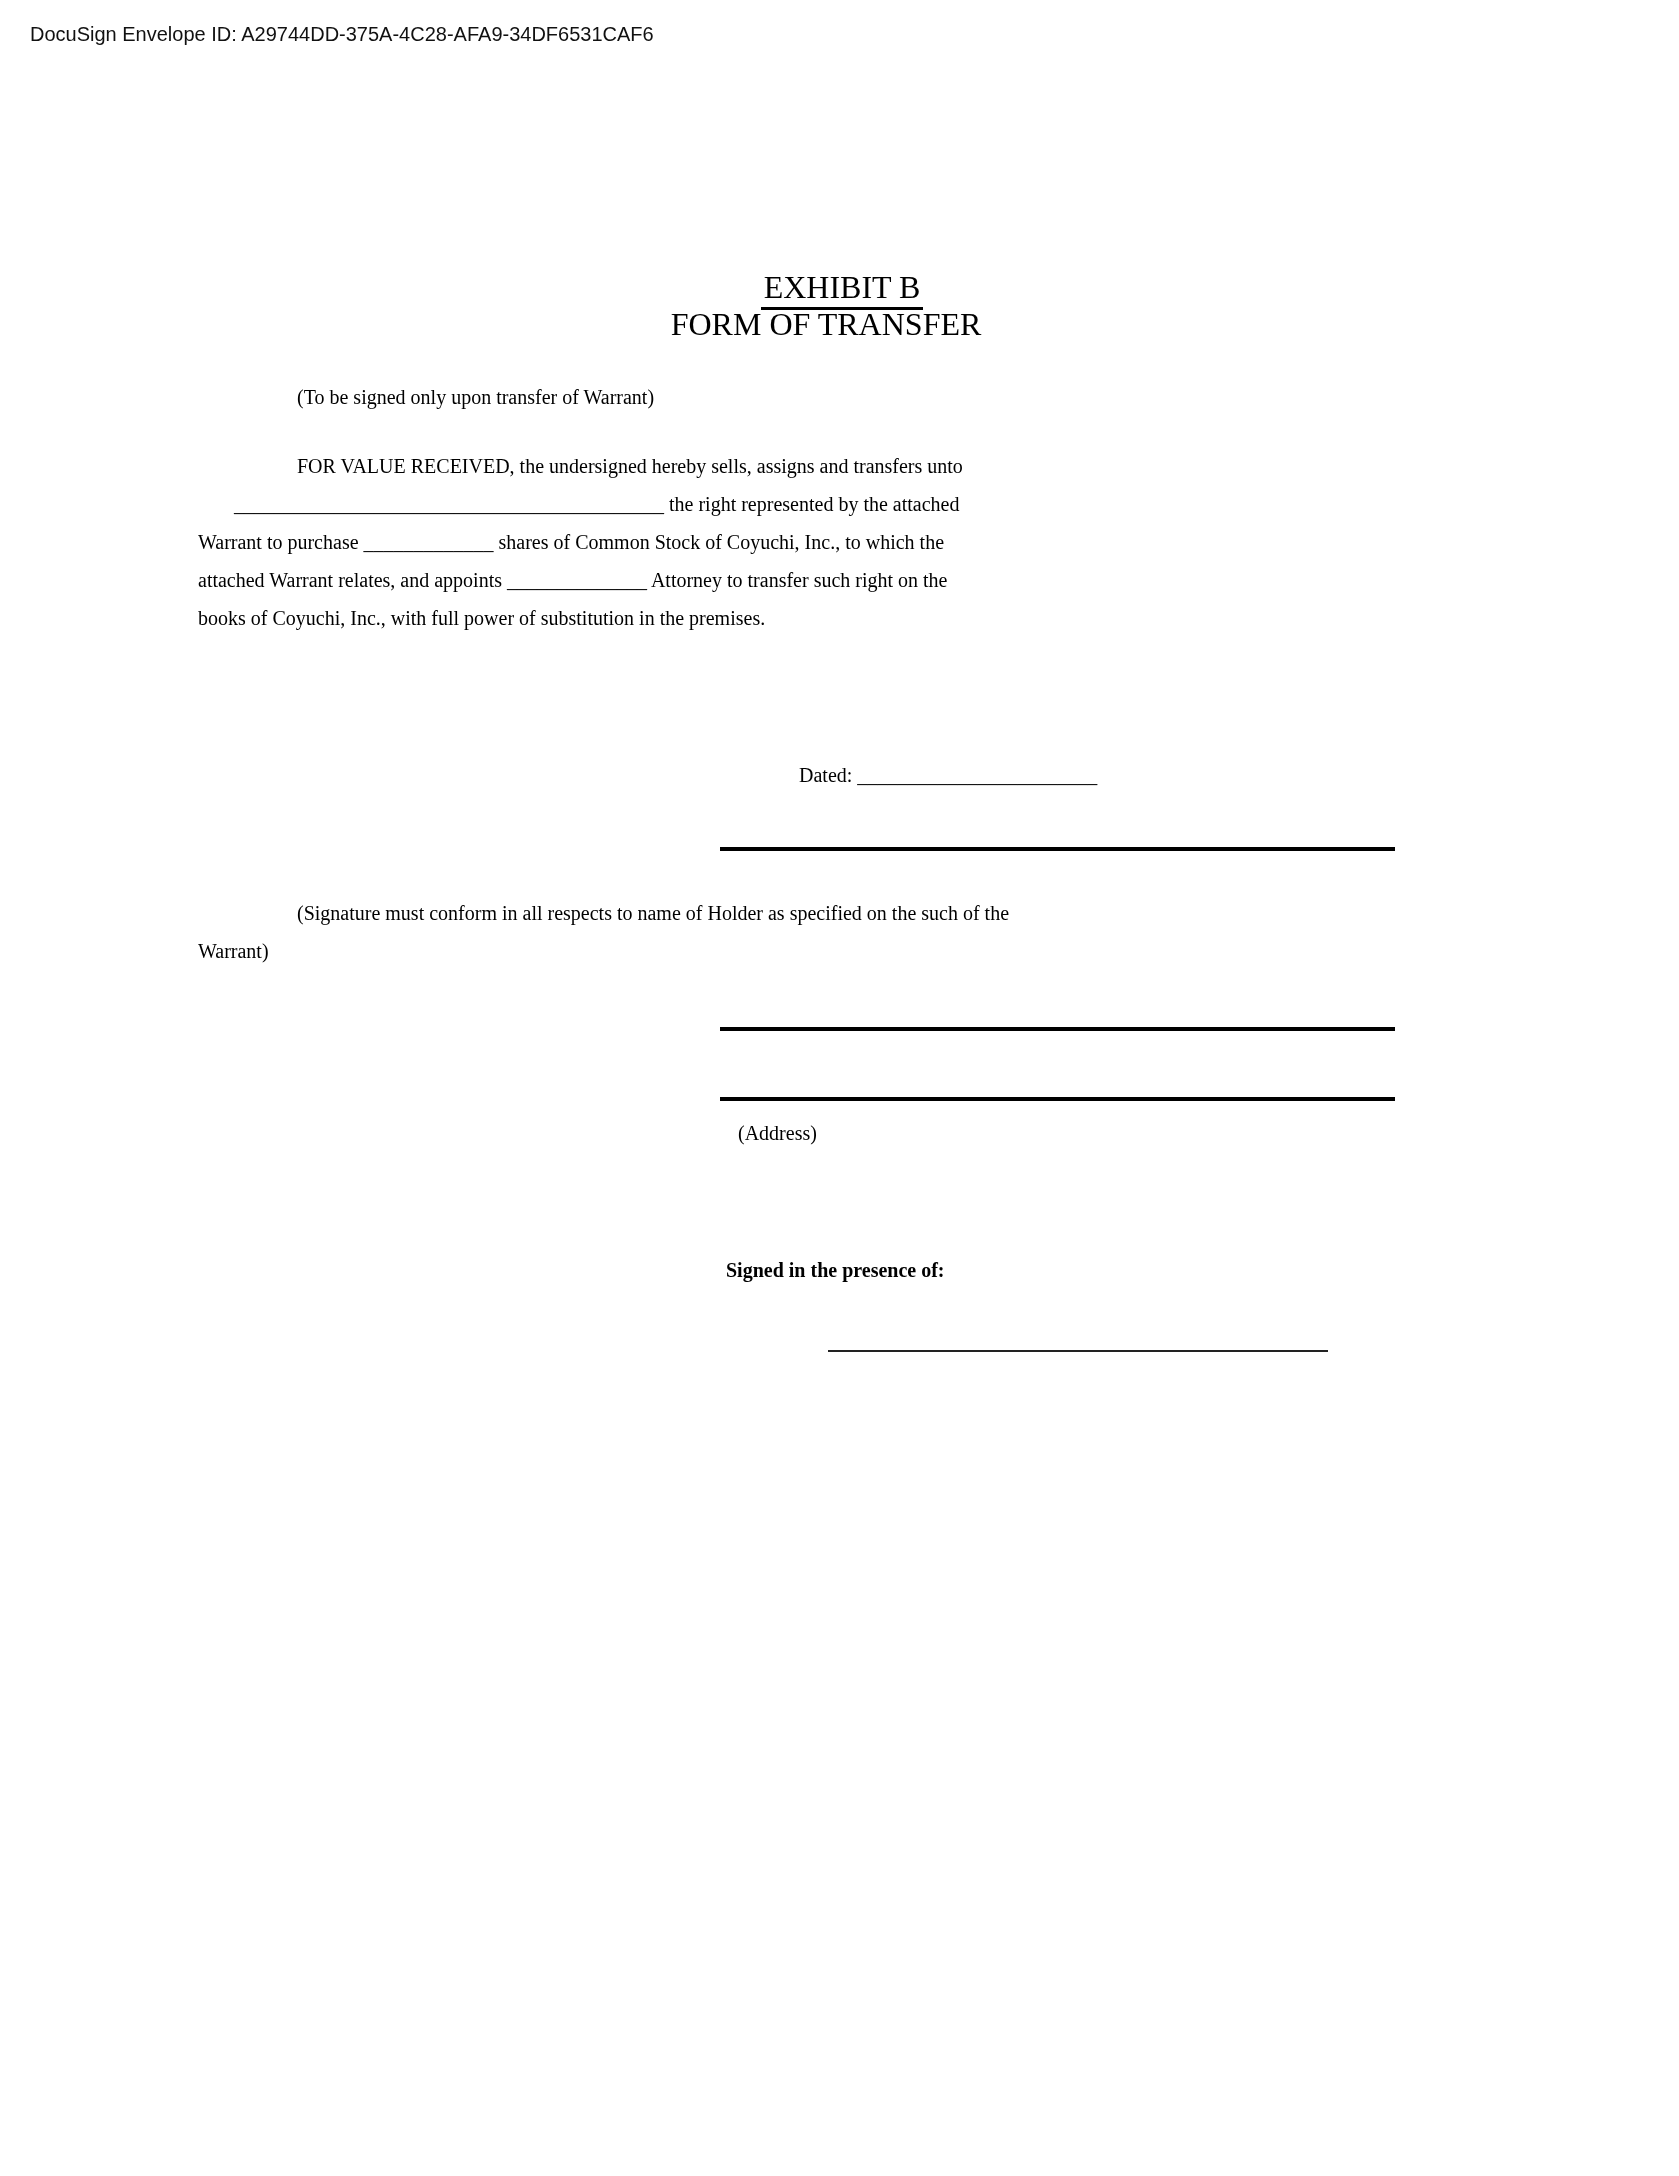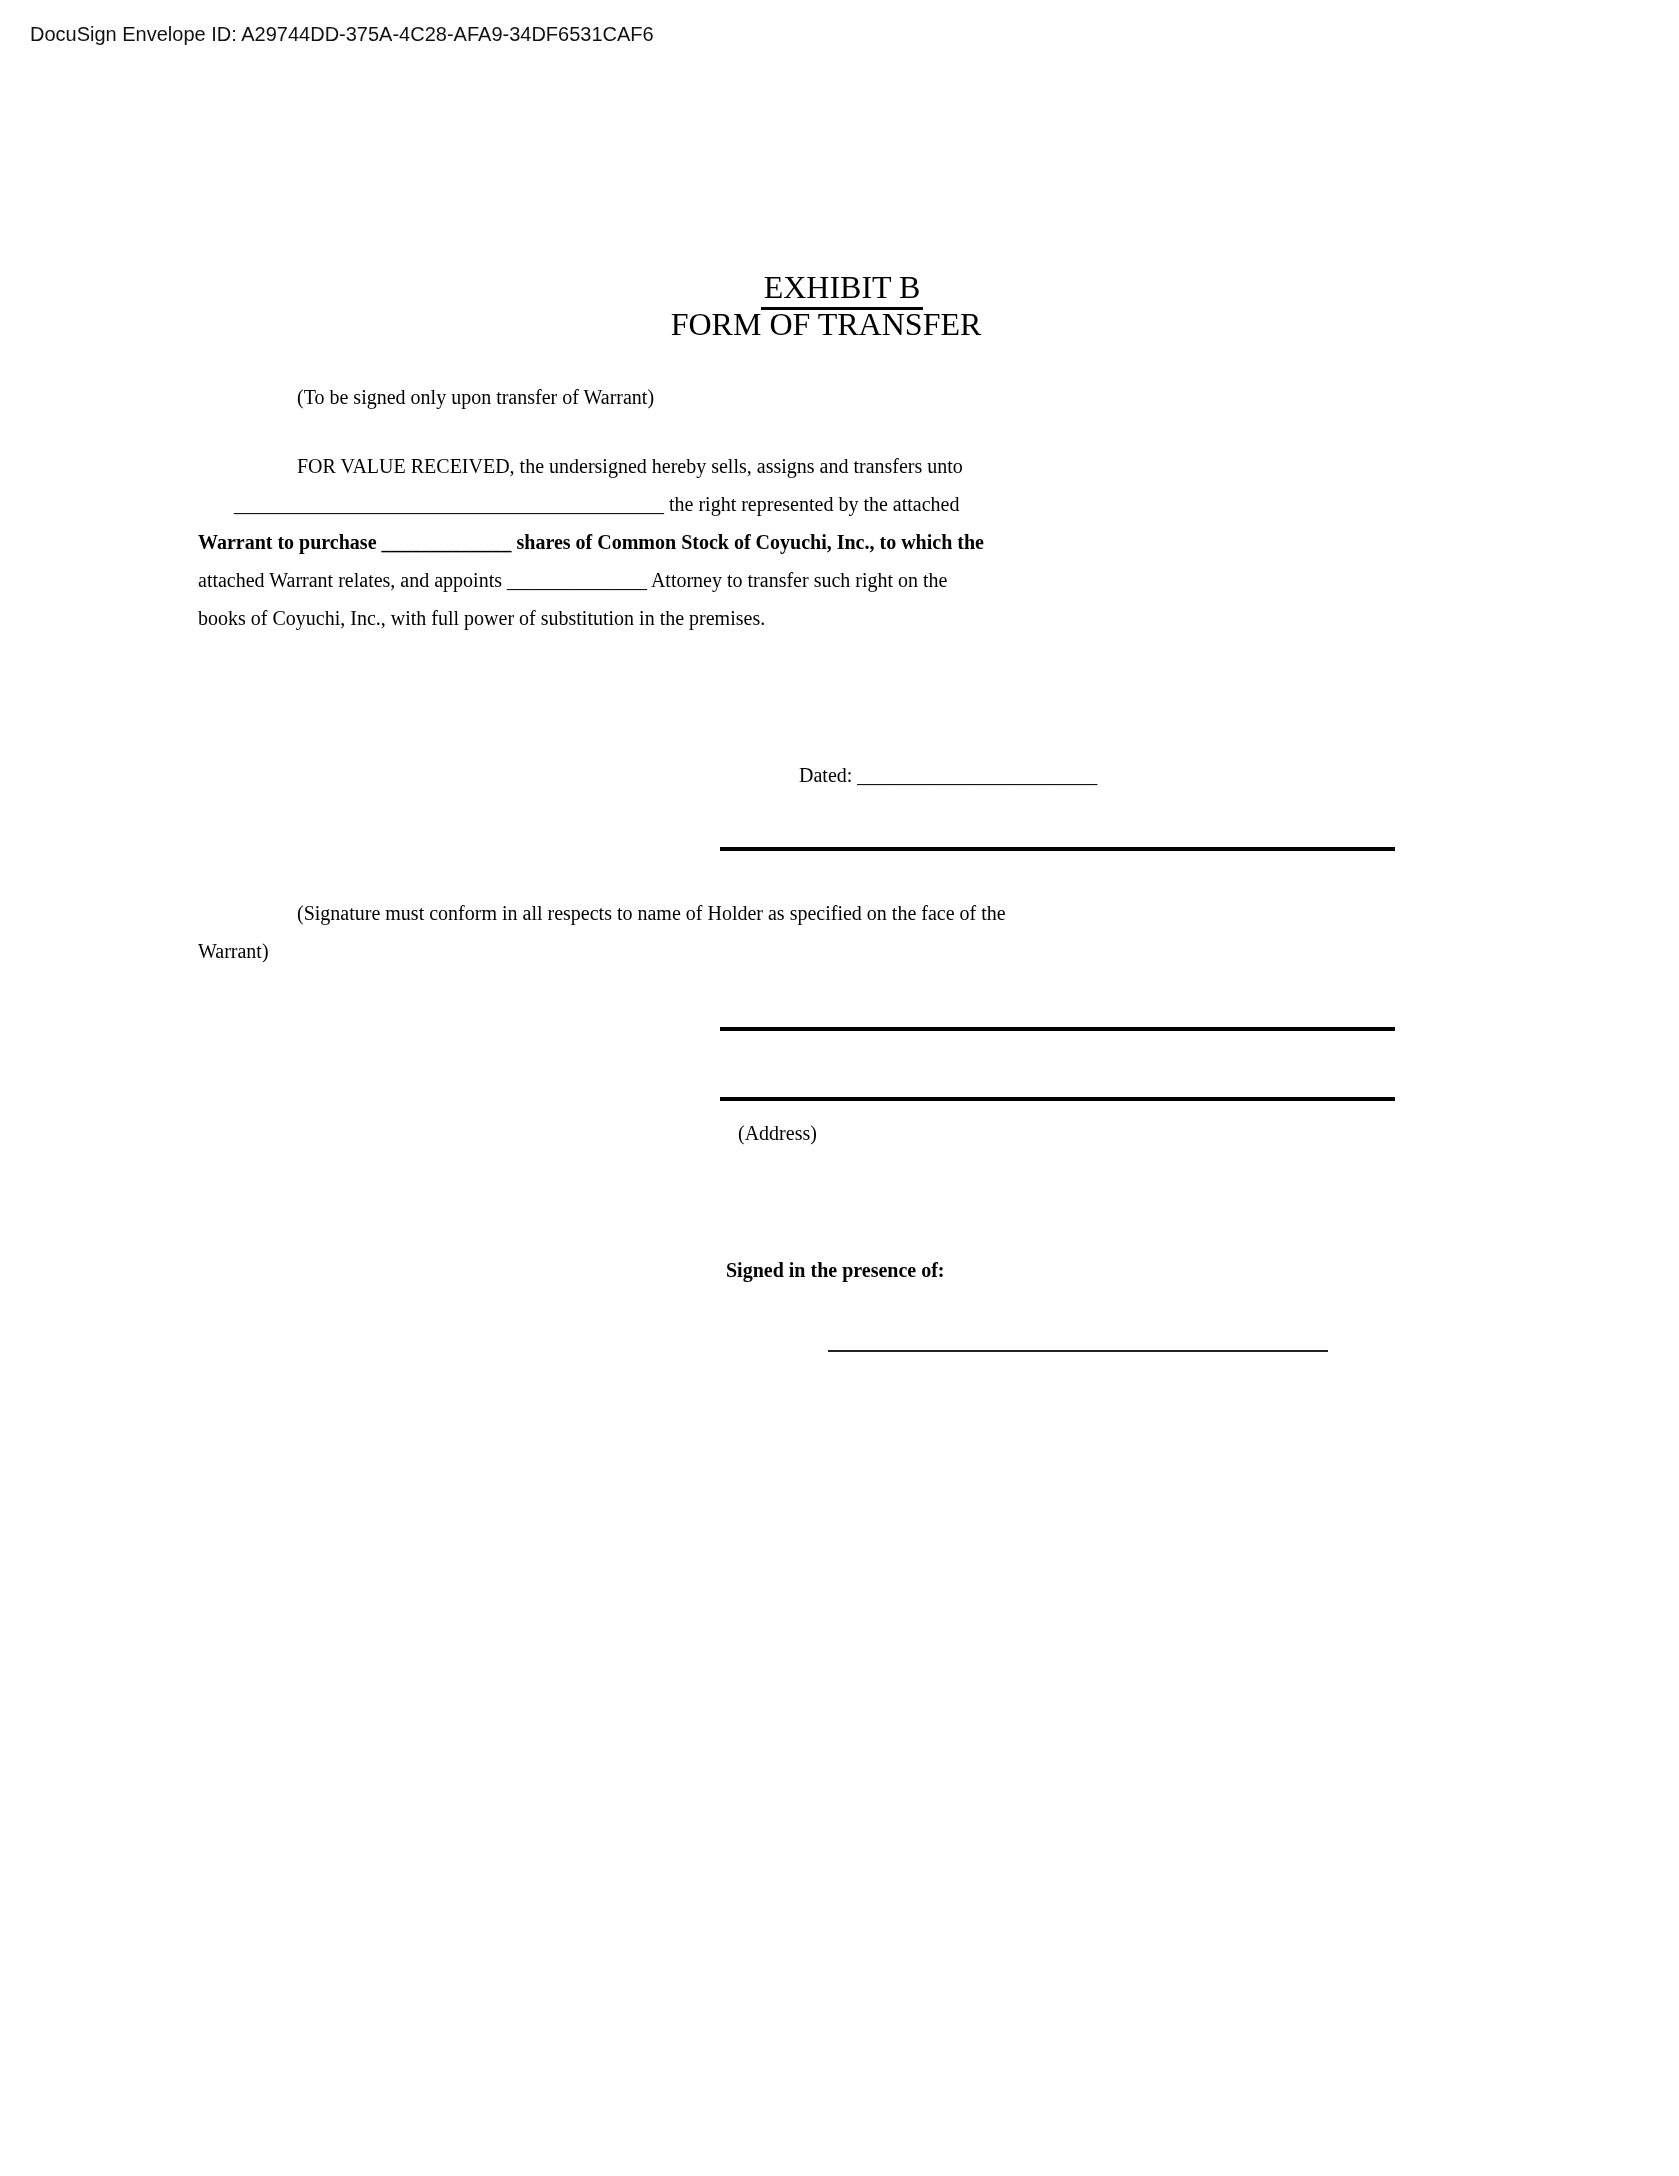--- a/index.html
+++ b/index.html
@@ -69,32 +69,32 @@
     <span class="title-underline-wrap">EXHIBIT B</span>
   </div>
 
   <div class="title-line" style="top: 306px;">FORM OF TRANSFER</div>
 
   <div class="bodyline" style="left: 297px; top: 378px;">(To be signed only upon transfer of Warrant)</div>
 
   <div>
     <div class="bodyline" style="left: 297px; top: 447px;">FOR VALUE RECEIVED, the undersigned hereby sells, assigns and transfers unto</div>
     <div class="bodyline" style="left: 198px; top: 485px; margin-left: 36px;">___________________________________________ the right represented by the attached</div>
-    <div class="bodyline" style="left: 198px; top: 523px; font-weight: bold;">Warrant to purchase _____________ shares of Common Stock of Coyuchi, Inc., to which the</div>
+    <div class="bodyline" style="left: 198px; top: 523px;">Warrant to purchase _____________ shares of Common Stock of Coyuchi, Inc., to which the</div>
     <div class="bodyline" style="left: 198px; top: 561px;">attached Warrant relates, and appoints ______________ Attorney to transfer such right on the</div>
     <div class="bodyline" style="left: 198px; top: 599px;">books of Coyuchi, Inc., with full power of substitution in the premises.</div>
   </div>
 
   <div class="bodyline" style="left: 779px; top: 717px;">
     <span>Dated:</span><span> </span><span>________________________</span>
   </div>
 
   <div class="rule" style="left: 720px; top: 847px; width: 675px; height: 3.6px;"></div>
 
-  <div class="bodyline" style="left: 297px; top: 894px;">(Signature must conform in all respects to name of Holder as specified on the face of the</div>
+  <div class="bodyline" style="left: 297px; top: 894px;">(Signature must conform in all respects to name of Holder as specified on the such of the</div>
   <div class="bodyline" style="left: 198px; top: 932px;">Warrant)</div>
 
   <div class="rule" style="left: 720px; top: 1027px; width: 675px; height: 3.6px;"></div>
   <div class="rule" style="left: 720px; top: 1097px; width: 675px; height: 3.6px;"></div>
 
   <div class="bodyline" style="left: 720px; top: 1114px; margin-left: 18px;">(Address)</div>
 
   <div class="bodyline" style="left: 726px; top: 1251px; font-weight: bold;">Signed in the presence of:</div>
 
   <div class="rule" style="left: 828px; top: 1350px; width: 500px; height: 1.8px; background: #222222;"></div>

